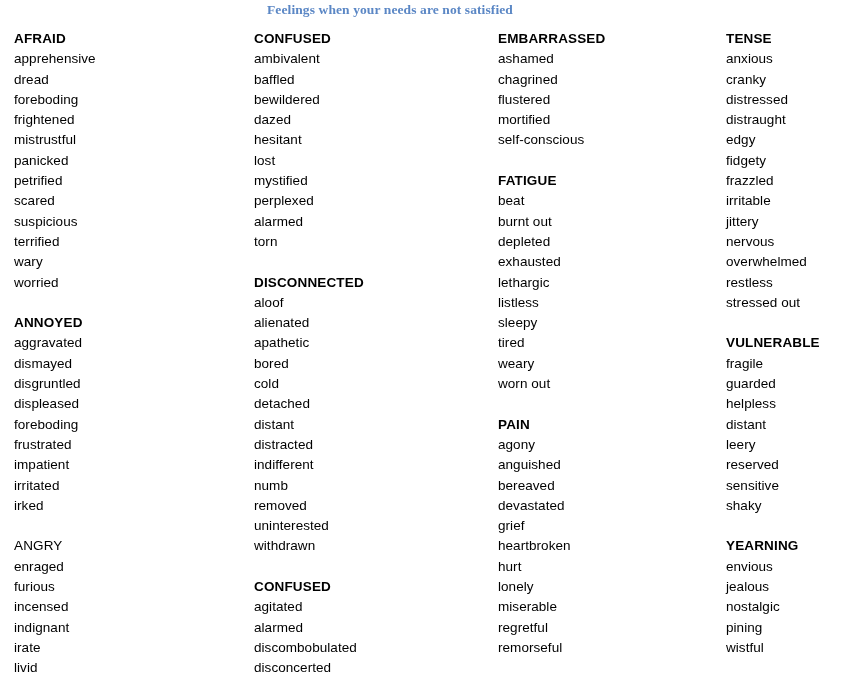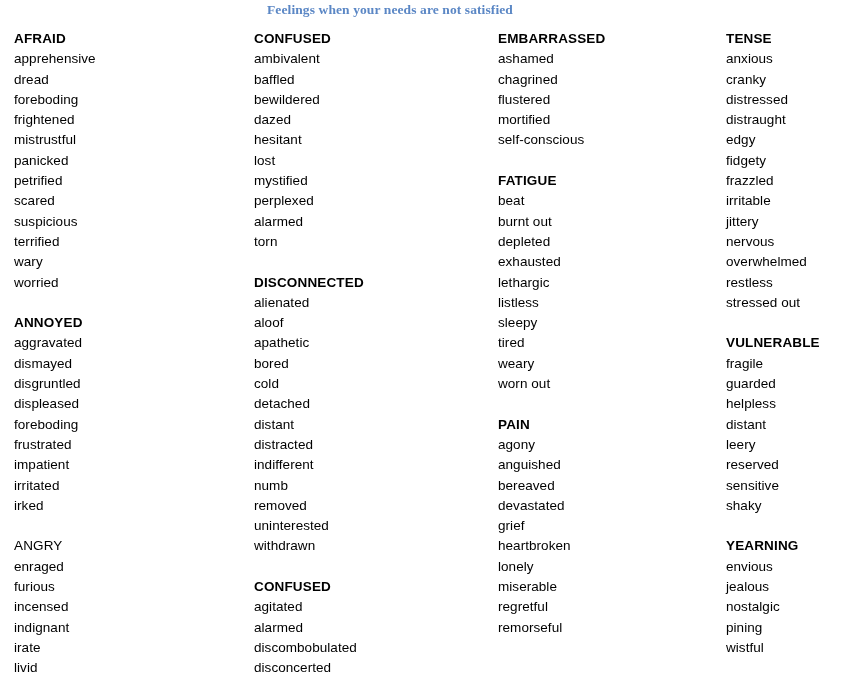--- a/index.html
+++ b/index.html
@@ -146,22 +146,22 @@
             <li class="word">lost</li>
             <li class="word">mystified</li>
             <li class="word">perplexed</li>
             <li class="word">alarmed</li>
             <li class="word">torn</li>
           </ul>
         </div>
         <div class="section">
           <div class="section-head">DISCONNECTED</div>
           <ul class="word-list">
+            <li class="word">aloof</li>
             <li class="word">alienated</li>
-            <li class="word">aloof</li>
             <li class="word">apathetic</li>
             <li class="word">bored</li>
             <li class="word">cold</li>
             <li class="word">detached</li>
             <li class="word">distant</li>
             <li class="word">distracted</li>
             <li class="word">indifferent</li>
             <li class="word">numb</li>
             <li class="word">removed</li>
             <li class="word">uninterested</li>
@@ -206,20 +206,21 @@
         </div>
         <div class="section">
           <div class="section-head">PAIN</div>
           <ul class="word-list">
             <li class="word">agony</li>
             <li class="word">anguished</li>
             <li class="word">bereaved</li>
             <li class="word">devastated</li>
             <li class="word">grief</li>
             <li class="word">heartbroken</li>
+            <li class="word">hurt</li>
             <li class="word">lonely</li>
             <li class="word">miserable</li>
             <li class="word">regretful</li>
             <li class="word">remorseful</li>
           </ul>
         </div>
       </div>
       <div class="col col-3">
         <div class="section">
           <div class="section-head">TENSE</div>

